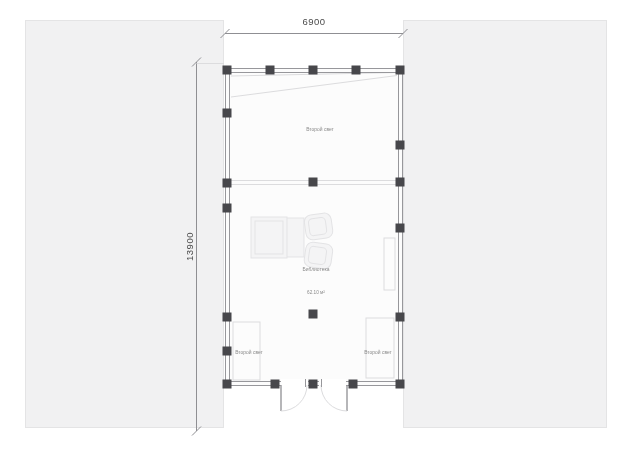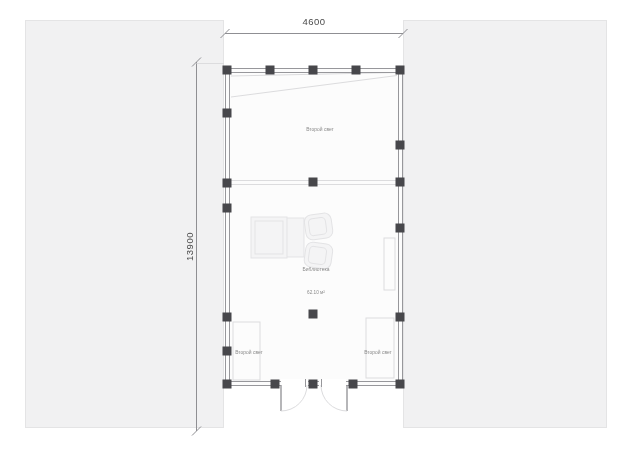--- a/index.html
+++ b/index.html
@@ -107,21 +107,21 @@
       <rect x="270.5" y="379.5" width="9" height="9"></rect>
       <rect x="308.5" y="379.5" width="9" height="9"></rect>
       <rect x="348.5" y="379.5" width="9" height="9"></rect>
       <rect x="395.5" y="379.5" width="9" height="9"></rect>
 
       <rect x="308.5" y="177.5" width="9" height="9"></rect>
       <rect x="308.5" y="309.5" width="9" height="9"></rect>
     </g>
   </svg>
 
-  <div id="dim-top-label" class="dim-text">4600</div>
+  <div id="dim-top-label" class="dim-text">6900</div>
   <div id="dim-left-label" class="dim-text">13900</div>
 
   <div class="room-label" style="left:320px;top:129px;">Второй свет</div>
 
   <div id="library-label" class="room-label" style="left:316px;top:281px;">
     <div>Библиотека</div>
     <div class="area">62.10 м²</div>
   </div>
 
   <div class="room-label" style="left:249px;top:352px;">Второй свет</div>

